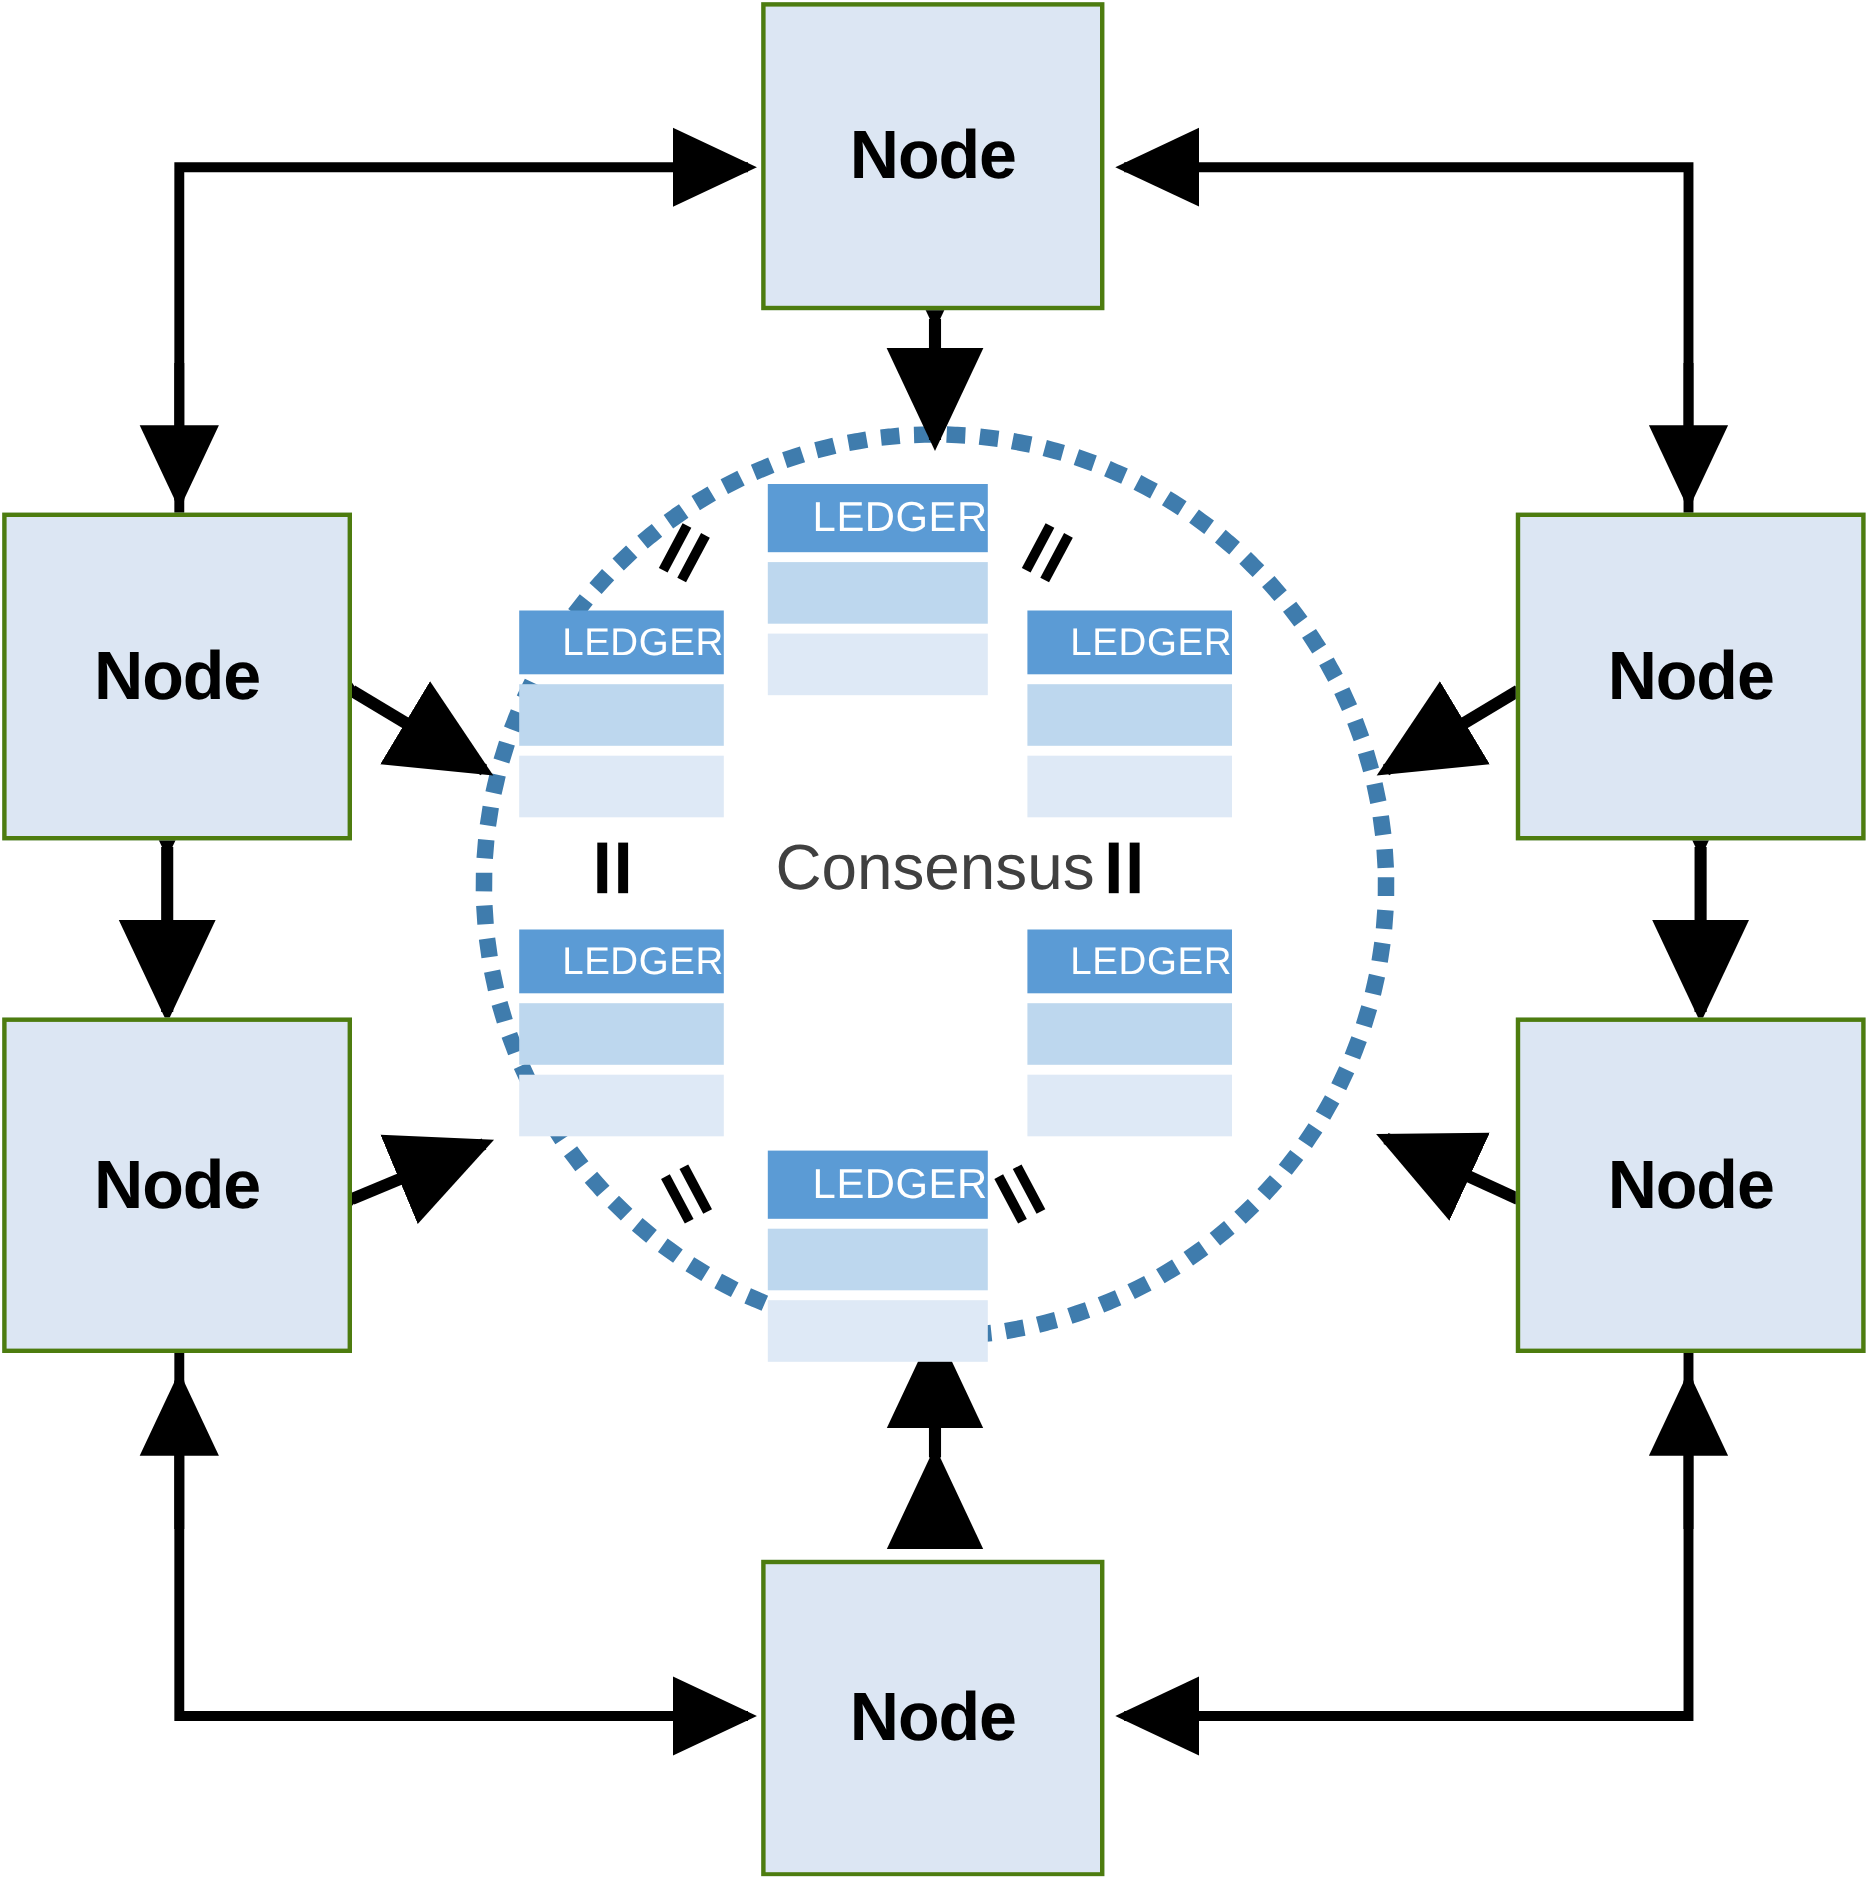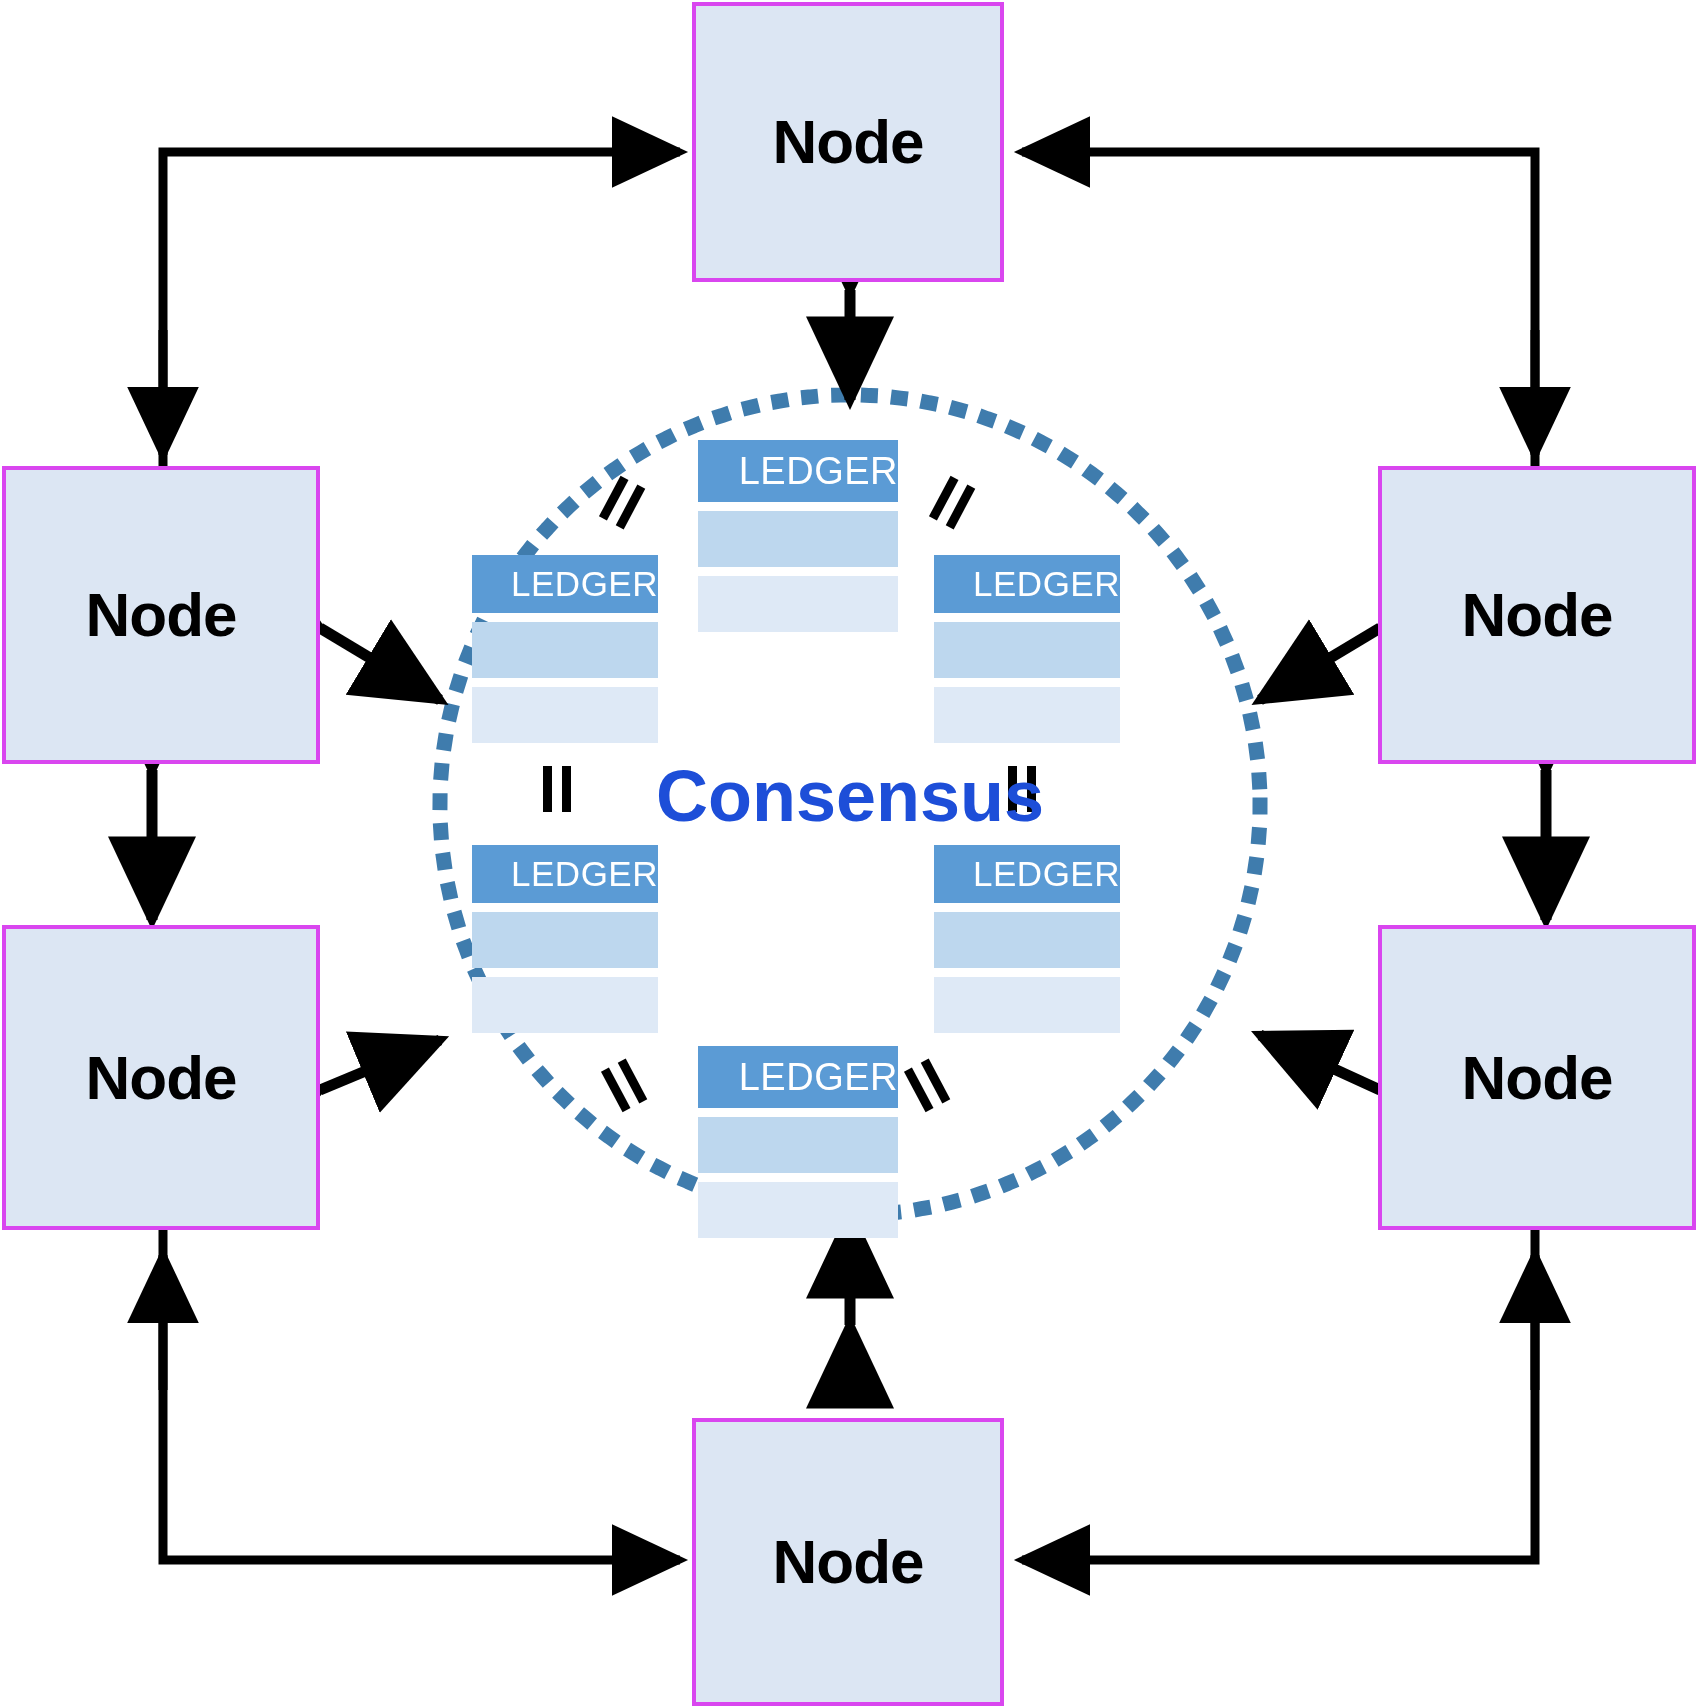--- a/index.html
+++ b/index.html
@@ -21,21 +21,21 @@
     position: absolute;
     left: 0;
     top: 0;
     width: 1698px;
     height: 1706px;
     pointer-events: none;
   }
   .node-box {
     position: absolute;
     background: #dce6f3;
-    border: 4px solid #d946ef;
+    border: 4px solid #4d7c0f;
     box-sizing: border-box;
     display: flex;
     align-items: center;
     justify-content: center;
   }
   .node-label {
     font-family: "Liberation Sans", sans-serif;
     font-weight: bold;
     font-size: 62px;
     color: #000000;
@@ -81,23 +81,23 @@
     height: 46px;
     background: #000000;
   }
   .eq-mark span.a { left: 8px; top: 0; }
   .eq-mark span.b { left: 27px; top: 0; }
   .eq-tilt-ne { transform: rotate(28deg); }
   .eq-tilt-nw { transform: rotate(-28deg); }
   .consensus-label {
     position: absolute;
     font-family: "Liberation Sans", sans-serif;
-    font-weight: bold;
-    font-size: 72px;
-    color: #1d4ed8;
+    font-weight: normal;
+    font-size: 58px;
+    color: #404040;
     white-space: nowrap;
     line-height: 1;
   }
 </style>
 </head>
 <body>
 
 <div id="canvas">
 
   <svg id="edges" viewBox="0 0 1698 1706" xmlns="http://www.w3.org/2000/svg">

